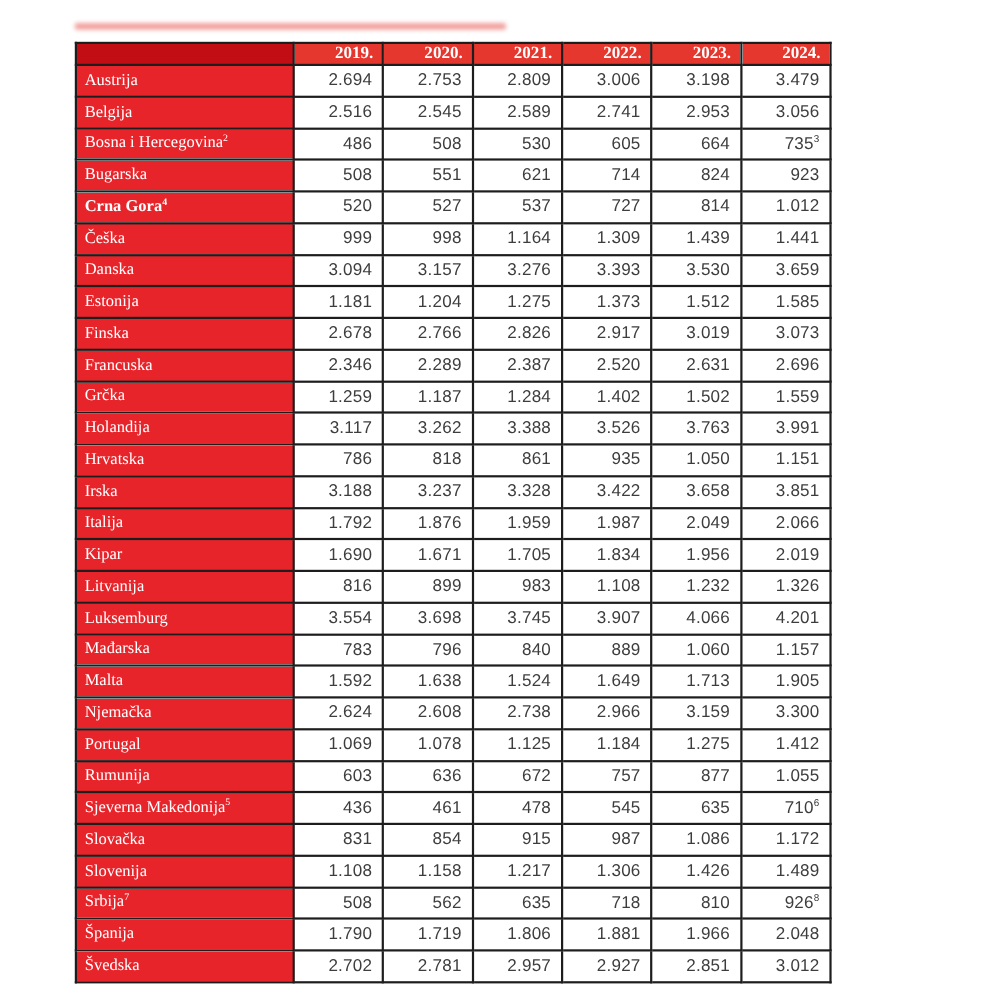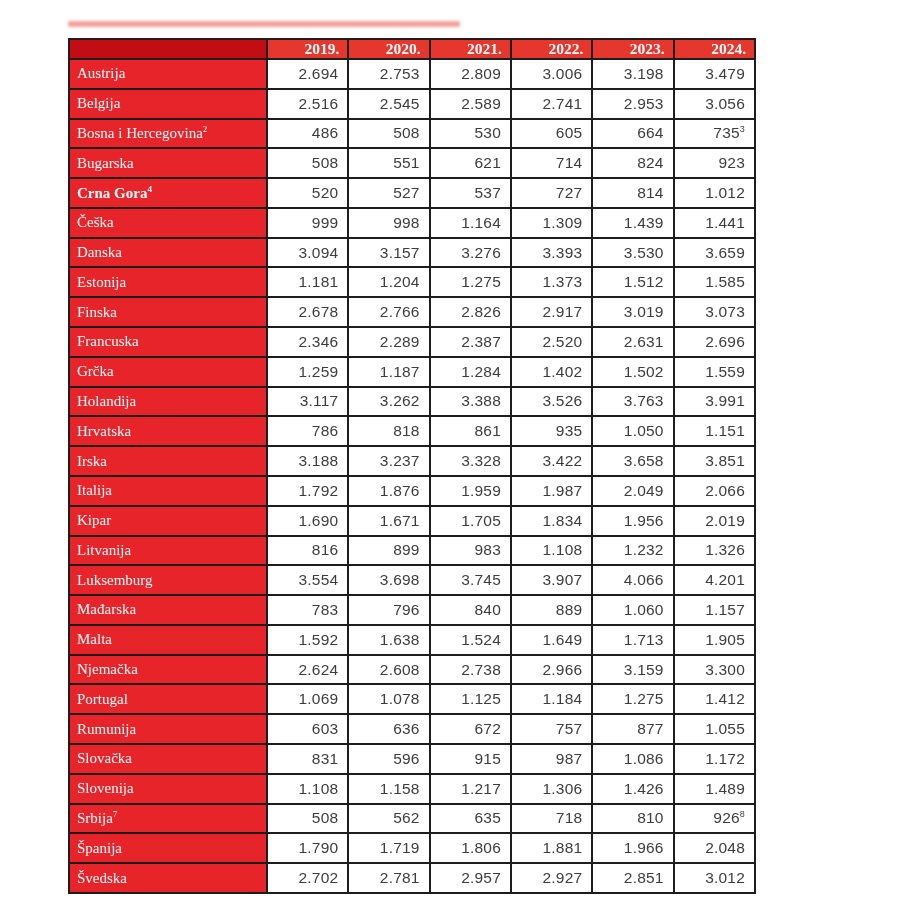--- a/index.html
+++ b/index.html
@@ -280,23 +280,32 @@
       <tr>
         <td class="label">Rumunija</td>
         <td class="val">603</td>
         <td class="val">636</td>
         <td class="val">672</td>
         <td class="val">757</td>
         <td class="val">877</td>
         <td class="val">1.055</td>
       </tr>
       <tr>
+        <td class="label">Sjeverna Makedonija<sup>5</sup></td>
+        <td class="val">436</td>
+        <td class="val">461</td>
+        <td class="val">478</td>
+        <td class="val">545</td>
+        <td class="val">635</td>
+        <td class="val">710<sup>6</sup></td>
+      </tr>
+      <tr>
         <td class="label">Slovačka</td>
         <td class="val">831</td>
-        <td class="val">596</td>
+        <td class="val">854</td>
         <td class="val">915</td>
         <td class="val">987</td>
         <td class="val">1.086</td>
         <td class="val">1.172</td>
       </tr>
       <tr>
         <td class="label">Slovenija</td>
         <td class="val">1.108</td>
         <td class="val">1.158</td>
         <td class="val">1.217</td>

